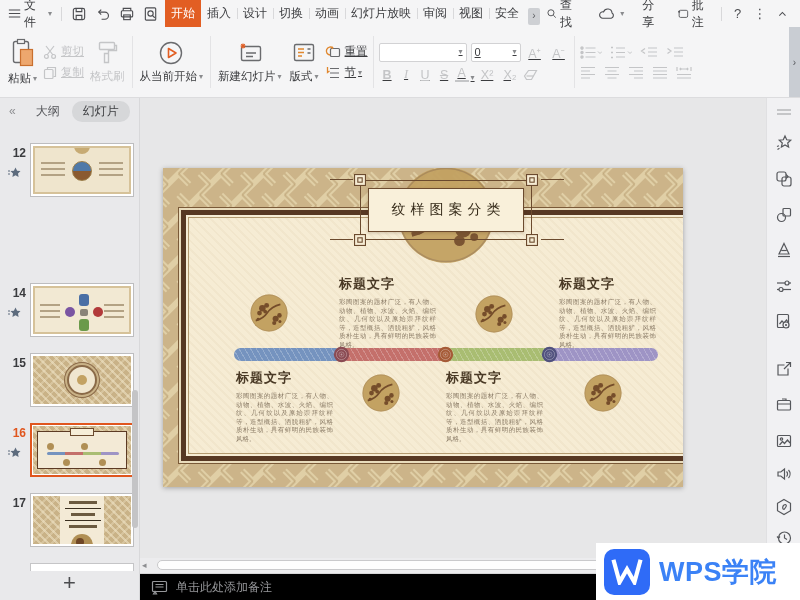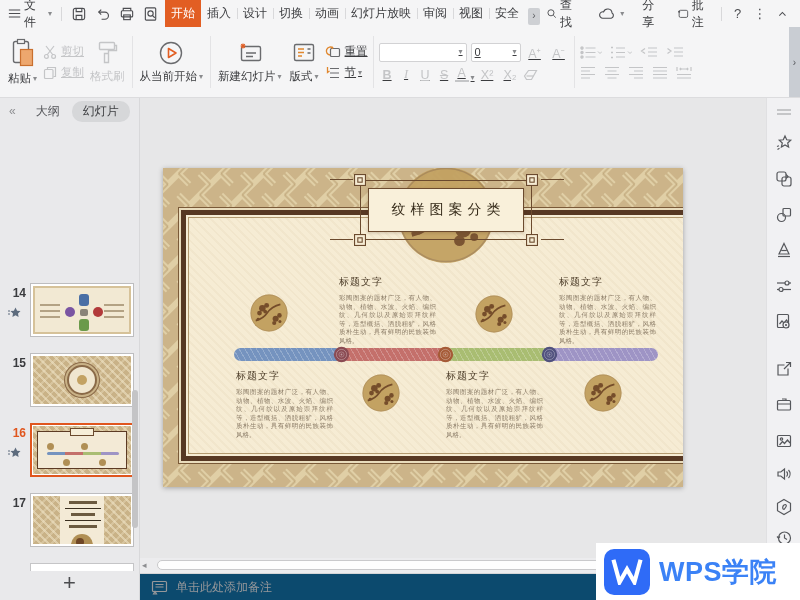--- a/index.html
+++ b/index.html
@@ -76,42 +76,42 @@
   .big-floral { position:absolute; left:234px; top:-2px; z-index:3; opacity:.95; }
   .title-deco { position:absolute; left:169px; top:7px; width:230px; height:70px; z-index:4; }
   .deco-rect { position:absolute; left:28px; top:5px; width:172px; height:60px; border:1px solid #6b4a2e; }
   .orn { position:absolute; }
   .dline { position:absolute; height:1px; background:#6b4a2e; width:23px; }
   .title-box { position:absolute; left:205px; top:20px; width:156px; height:44px; background:#f9f0da;
                border:1px solid #6b4a2e; z-index:5; display:flex; align-items:center; justify-content:center;
                font-family:"DejaVu Serif",serif; font-size:14px; letter-spacing:5px; color:#352a19;
                box-shadow:0 1px 3px rgba(90,60,30,.25); padding-left:5px; }
   .sec { position:absolute; width:97px; z-index:4; }
-  .sec-label { font-size:10px; font-weight:normal; color:#4a3a26; letter-spacing:1px; }
+  .sec-label { font-size:13px; font-weight:bold; color:#4a3a26; letter-spacing:1px; }
   .sec-body { margin-top:5px; font-size:6.5px; line-height:8.5px; color:#8d7e69; text-align:justify; }
   .floral-sm { position:absolute; z-index:4; }
   .timeline { position:absolute; left:71px; top:180px; width:424px; height:13px; border-radius:7px;
               overflow:hidden; display:flex; z-index:4; }
   .seg { flex:1; position:relative; }
   .seg::after { content:""; position:absolute; inset:0;
       background:repeating-linear-gradient(60deg, rgba(255,255,255,.22) 0 1px, transparent 1px 5px); }
   .seg-b { background:#7593bf; } .seg-r { background:#c4706b; } .seg-g { background:#a9bd72; } .seg-p { background:#9e94c5; }
   .knot { position:absolute; top:178px; z-index:5; }
 
   
   .rail { position:absolute; left:766px; top:98px; width:34px; height:502px; background:#f1f1f3;
           border-left:1px solid #e0e0e2; z-index:10; }
   .rail .ric { position:absolute; left:8px; }
 
   
   .hscroll { position:absolute; left:140px; top:558px; width:626px; height:15px; background:#ececee; z-index:11; }
   .hs-arrow { position:absolute; left:2px; top:2px; color:#8d8e91; font-size:9px; }
   .hs-thumb { position:absolute; left:17px; top:2px; width:600px; height:10px; background:#fdfdfd;
               border:1px solid #c9c9cb; border-radius:5px; }
-  .notesbar { position:absolute; left:140px; top:573px; width:660px; height:27px; background:#0c4a6e;
+  .notesbar { position:absolute; left:140px; top:573px; width:660px; height:27px; background:#000000;
               border-top:1px solid #d5d5d7; display:flex; align-items:center; gap:8px; padding-left:11px;
               font-size:12px; color:#96979a; z-index:11; }
   .watermark { position:absolute; left:596px; top:543px; width:204px; height:57px; background:#ffffff;
                display:flex; align-items:center; z-index:40; }
   .wm-badge { width:46px; height:46px; border-radius:10px; background:#2f6bf7; margin-left:8px;
               display:flex; align-items:center; justify-content:center; flex:none; }
   .wm-text { font-size:27px; font-weight:bold; color:#3b82f6; margin-left:9px; letter-spacing:0.5px; white-space:nowrap; }
 
   
   .pv { position:absolute; }
@@ -396,20 +396,35 @@
     </div>
   </div>
 
   <div class="panel">
     <div class="panel-hdr">
       <span class="chev2">«</span>
       <span class="ptab-outline">大纲</span>
       <span class="ptab-slides">幻灯片</span>
     </div>
 
+    <div class="thumb" style="top:45px">
+      <div class="tnum">12</div>
+      <svg class="tstar" width="14" height="12" viewBox="0 0 14 12">
+          <path d="M1 4h2M1 7h2" stroke="#5d6b7d"></path>
+          <path d="M8.5 .5l1.6 3.2 3.4.4-2.5 2.4.6 3.5-3.1-1.7-3.1 1.7.6-3.5L3.5 4.1l3.4-.4z" fill="#5d6b7d"></path>
+        </svg>
+      <div class="tbox">
+          <div class="tprev" style="background:#efe5cd;border:2px solid #d6c299">
+        <div class="pv" style="left:50%;top:-2px;width:16px;height:8px;margin-left:-8px;background:#c7ab74;border-radius:0 0 8px 8px"></div>
+        <div class="pv" style="left:50%;top:13px;width:20px;height:20px;margin-left:-10px;border-radius:50%;background:linear-gradient(180deg,#4f79a8 48%,#8a5a30 48%);border:1px solid #9a7c48"></div>
+        <div class="pv" style="left:6px;top:14px;width:24px;height:18px;background:repeating-linear-gradient(180deg,#b3a284 0 2px,transparent 2px 6px)"></div>
+        <div class="pv" style="right:6px;top:14px;width:24px;height:18px;background:repeating-linear-gradient(180deg,#b3a284 0 2px,transparent 2px 6px)"></div>
+      </div>
+        </div>
+    </div>
 
 
     <div class="thumb" style="top:185px">
       <div class="tnum">14</div>
       <svg class="tstar" width="14" height="12" viewBox="0 0 14 12">
           <path d="M1 4h2M1 7h2" stroke="#5d6b7d"></path>
           <path d="M8.5 .5l1.6 3.2 3.4.4-2.5 2.4.6 3.5-3.1-1.7-3.1 1.7.6-3.5L3.5 4.1l3.4-.4z" fill="#5d6b7d"></path>
         </svg>
       <div class="tbox">
           <div class="tprev" style="background:#f2e9d3;border:2px solid #d6c299">

